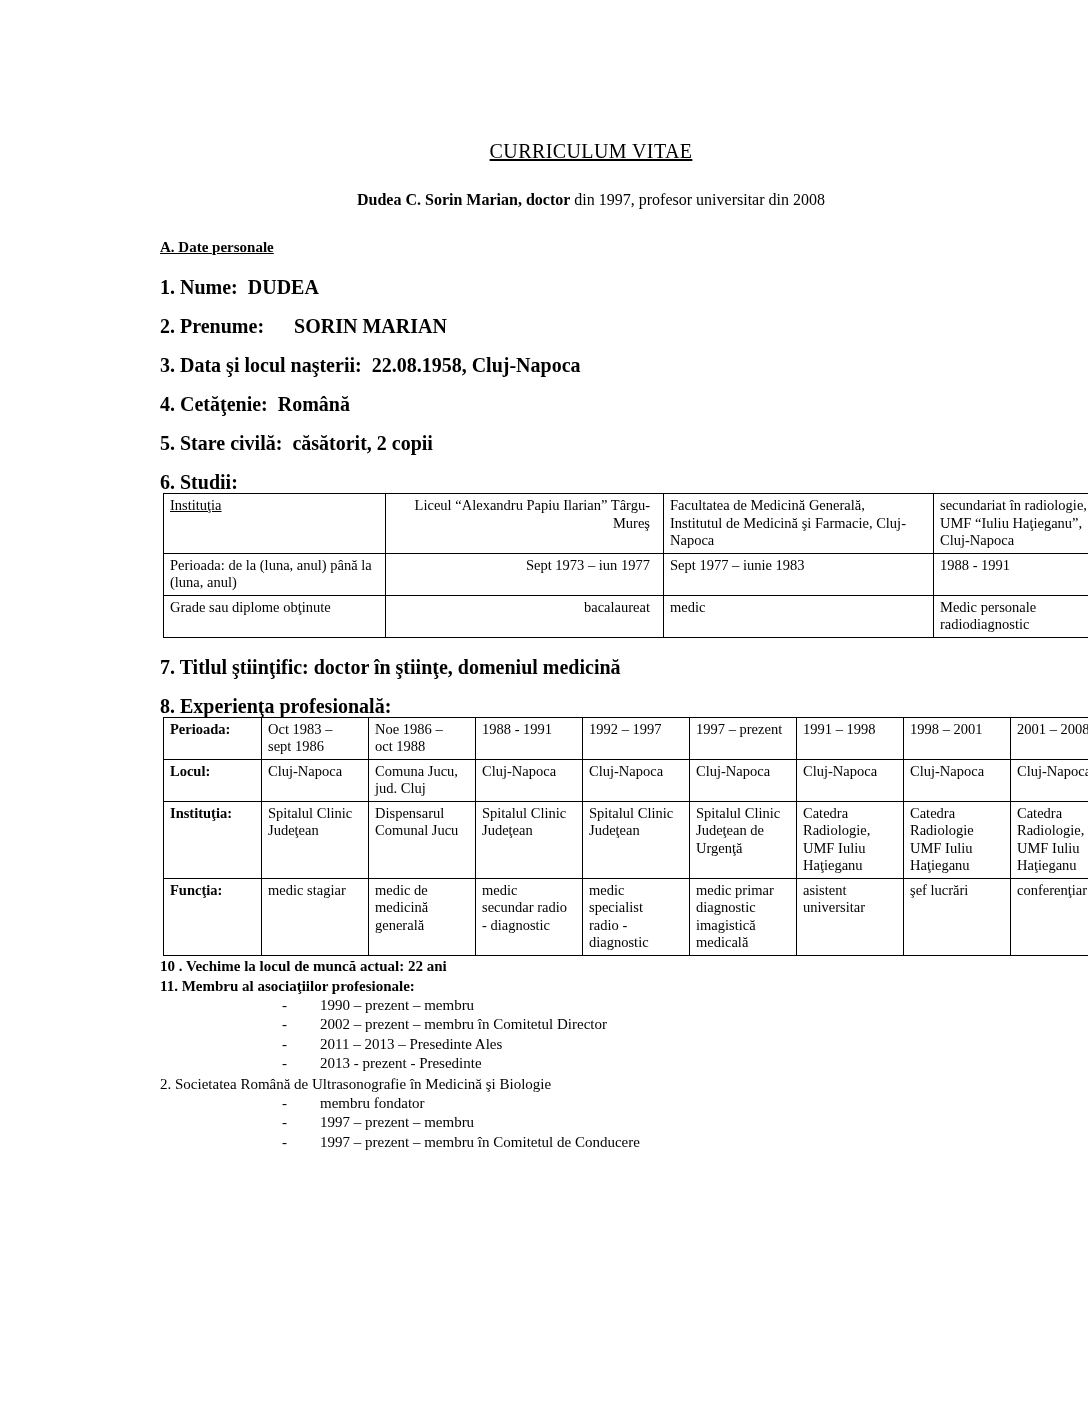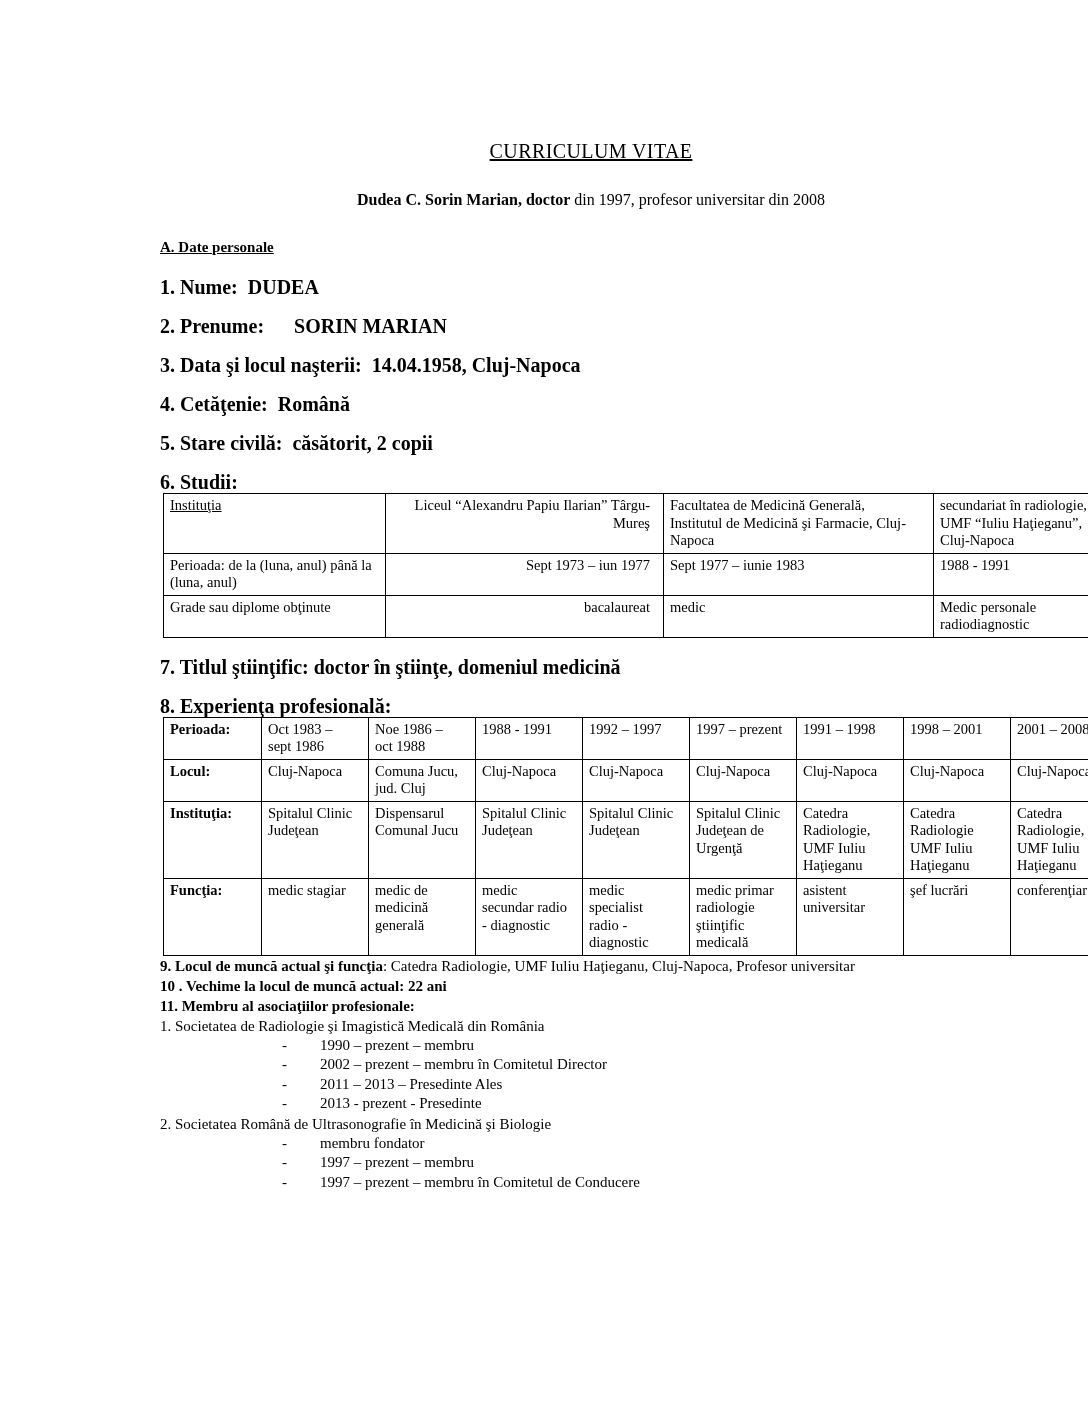--- a/index.html
+++ b/index.html
@@ -111,21 +111,21 @@
     <div class="title">CURRICULUM VITAE</div>
 
     <div class="subtitle">
       <b>Dudea C. Sorin Marian, doctor</b><span> din 1997, profesor universitar din 2008</span>
     </div>
 
     <div class="section-head">A. Date personale</div>
 
     <div class="pline bold">1. Nume:  DUDEA</div>
     <div class="pline bold">2. Prenume:      SORIN MARIAN</div>
-    <div class="pline bold">3. Data şi locul naşterii:  14.04.1958, Cluj-Napoca</div>
+    <div class="pline bold">3. Data şi locul naşterii:  22.08.1958, Cluj-Napoca</div>
     <div class="pline bold">4. Cetăţenie:  Română</div>
     <div class="pline bold">5. Stare civilă:  căsătorit, 2 copii</div>
     <div class="pline bold">6. Studii:</div>
 
     <table class="grid studii-t">
       <tbody>
         <tr>
           <td class="u"><span>Instituţia</span></td>
           <td>Liceul “Alexandru  Papiu  Ilarian” Târgu-Mureş</td>
           <td>Facultatea de Medicină Generală, Institutul de Medicină şi Farmacie, Cluj-Napoca</td>
@@ -186,36 +186,32 @@
           <td>Catedra Radiologie UMF Iuliu Haţieganu</td>
           <td>Catedra Radiologie, UMF Iuliu Haţieganu</td>
           <td>Catedra Radiologie, UMF Iuliu Haţieganu</td>
         </tr>
         <tr>
           <td>Funcţia:</td>
           <td>medic stagiar</td>
           <td>medic de medicină generală</td>
           <td>medic secundar radio - diagnostic</td>
           <td>medic specialist radio - diagnostic</td>
-          <td>medic primar radiologie ştiinţific medicală</td>
+          <td>medic primar diagnostic imagistică medicală</td>
           <td>asistent universitar</td>
           <td>şef lucrări</td>
           <td>conferenţiar</td>
           <td>Profesor universitar</td>
         </tr>
       </tbody>
     </table>
 
-    <div class="after-table">
-      <b>9. Locul de muncă actual  şi funcţia</b><span>: Catedra Radiologie, UMF Iuliu Haţieganu, Cluj-Napoca, Profesor universitar</span>
-    </div>
     <div class="after-table bold">10 . Vechime la locul de muncă actual: 22 ani</div>
     <div class="after-table bold">11. Membru al asociaţiilor profesionale:</div>
 
-    <div class="after-table">1. Societatea de Radiologie şi Imagistică Medicală din România</div>
     <ul class="dash">
       <li><span class="dash-mark">-</span><span>1990 – prezent – membru</span></li>
       <li><span class="dash-mark">-</span><span>2002 – prezent – membru în Comitetul Director</span></li>
       <li><span class="dash-mark">-</span><span>2011 – 2013 – Presedinte Ales</span></li>
       <li><span class="dash-mark">-</span><span>2013 - prezent - Presedinte</span></li>
     </ul>
 
     <div class="after-table">2. Societatea Română de Ultrasonografie în Medicină şi Biologie</div>
     <ul class="dash">
       <li><span class="dash-mark">-</span><span>membru fondator</span></li>

